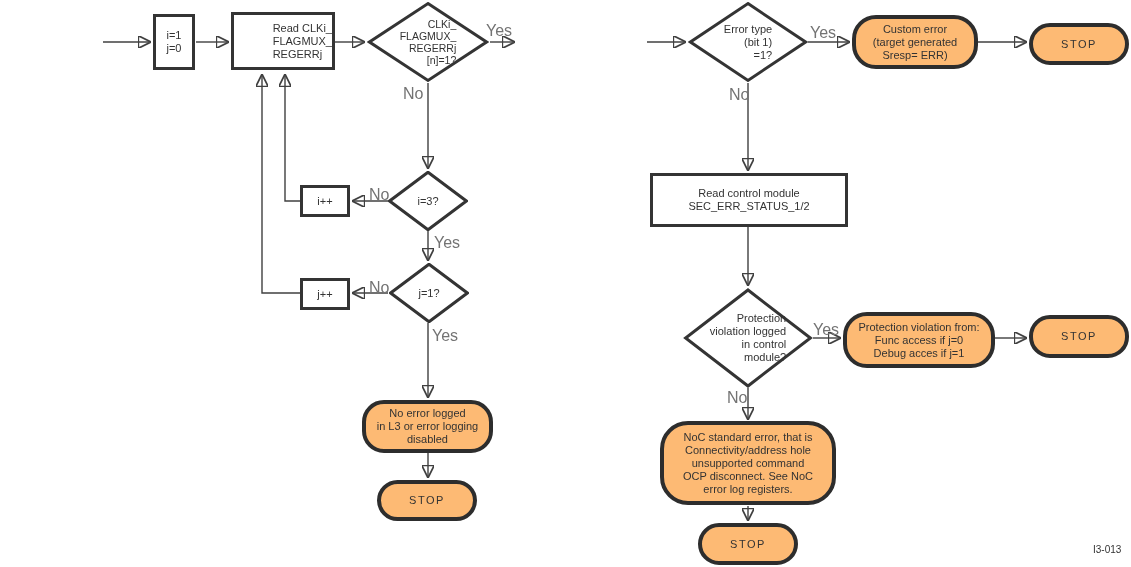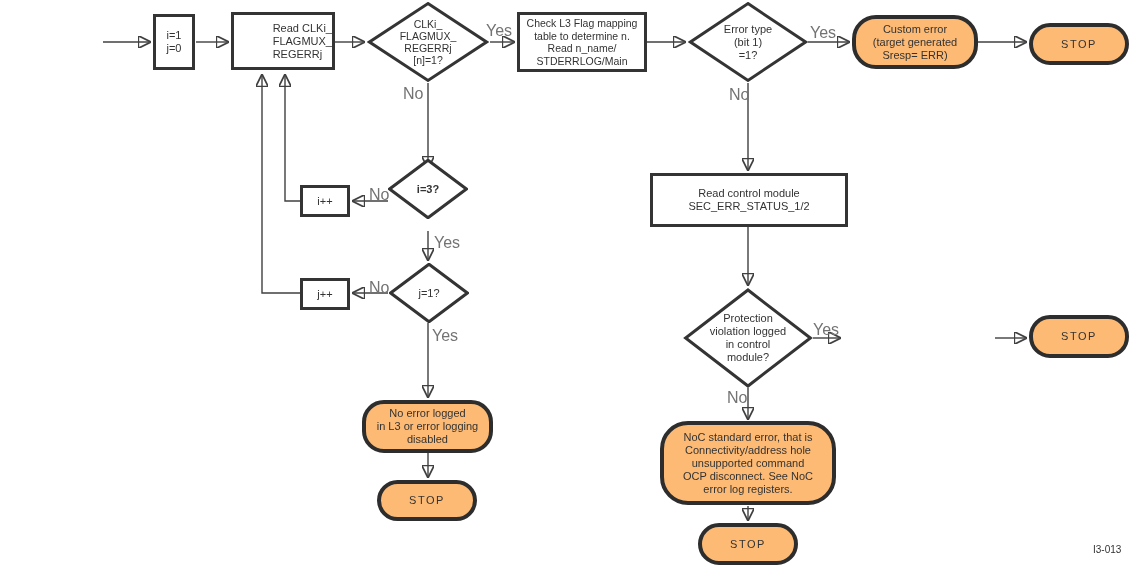--- a/index.html
+++ b/index.html
@@ -14,21 +14,21 @@
     text-align:center;box-sizing:border-box;z-index:1;
   }
   .nt{white-space:pre-line;font-size:11px;line-height:13px;color:#333;}
   .box{border:3px solid #343434;background:#fff;}
   .pill{border:4px solid #2d2d2d;background:#fdba74;border-radius:24px;}
   .pill.stop-pill{border-radius:21px;}
   .terminator{font-size:10px;letter-spacing:1.5px;}
   .diamond{background:transparent;}
   .dsvg{position:absolute;left:0;top:0;width:100%;height:100%;}
   .dsvg polygon{fill:#ffffff;stroke:#343434;stroke-width:3;vector-effect:non-scaling-stroke;}
-  .diamond .nt{position:relative;z-index:1;}
+  .diamond .nt{position:relative;z-index:1;text-align:right;}
   .small .nt{font-size:10.5px;line-height:12.5px;}
   .tiny .nt{font-size:10.5px;line-height:12px;}
   .left-text{justify-content:flex-end;text-align:left;padding-left:14px;}
   .edge-label{position:absolute;z-index:2;font-size:16px;color:#737373;}
   .figure-label{position:absolute;z-index:2;font-size:10px;color:#333;}
 </style>
 </head>
 <body>
 
 <div class="diagram">
@@ -77,26 +77,20 @@
   <div class="node diamond tiny" style="left:367px;top:2px;width:122px;height:80px;">
     <svg class="dsvg" viewBox="0 0 100 100" preserveAspectRatio="none">
       <polygon points="50,2 98,50 50,98 2,50"></polygon>
     </svg>
     <span class="nt">CLKi_
 FLAGMUX_
 REGERRj
 [n]=1?</span>
   </div>
 
-  <div class="node box small" style="left:517px;top:12px;width:130px;height:60px;">
-    <span class="nt">Check L3 Flag mapping
-table to determine n.
-Read n_name/
-STDERRLOG/Main</span>
-  </div>
 
   <div class="node diamond" style="left:688px;top:2px;width:120px;height:80px;">
     <svg class="dsvg" viewBox="0 0 100 100" preserveAspectRatio="none">
       <polygon points="50,2 98,50 50,98 2,50"></polygon>
     </svg>
     <span class="nt">Error type
 (bit 1)
 =1?</span>
   </div>
 
@@ -107,21 +101,21 @@
   </div>
 
   <div class="node pill stop-pill terminator" style="left:1029px;top:23px;width:100px;height:42px;">
     <span class="nt">STOP</span>
   </div>
 
   <div class="node box" style="left:300px;top:185px;width:50px;height:32px;">
     <span class="nt">i++</span>
   </div>
 
-  <div class="node diamond" style="left:388px;top:159px;width:80px;height:60px;font-weight:bold;">
+  <div class="node diamond" style="left:388px;top:171px;width:80px;height:60px;">
     <svg class="dsvg" viewBox="0 0 100 100" preserveAspectRatio="none">
       <polygon points="50,2 98,50 50,98 2,50"></polygon>
     </svg>
     <span class="nt">i=3?</span>
   </div>
 
   <div class="node box" style="left:300px;top:278px;width:50px;height:32px;">
     <span class="nt">j++</span>
   </div>
 
@@ -150,20 +144,25 @@
   <div class="node diamond" style="left:683px;top:288px;width:130px;height:100px;">
     <svg class="dsvg" viewBox="0 0 100 100" preserveAspectRatio="none">
       <polygon points="50,2 98,50 50,98 2,50"></polygon>
     </svg>
     <span class="nt">Protection
 violation logged
 in control
 module?</span>
   </div>
 
+  <div class="node pill" style="left:843px;top:312px;width:152px;height:56px;">
+    <span class="nt">Protection violation from:
+Func access if j=0
+Debug acces if j=1</span>
+  </div>
 
   <div class="node pill stop-pill terminator" style="left:1029px;top:315px;width:100px;height:43px;">
     <span class="nt">STOP</span>
   </div>
 
   <div class="node pill" style="left:660px;top:421px;width:176px;height:84px;border-radius:28px;">
     <span class="nt">NoC standard error, that is
 Connectivity/address hole
 unsupported command
 OCP disconnect. See NoC

